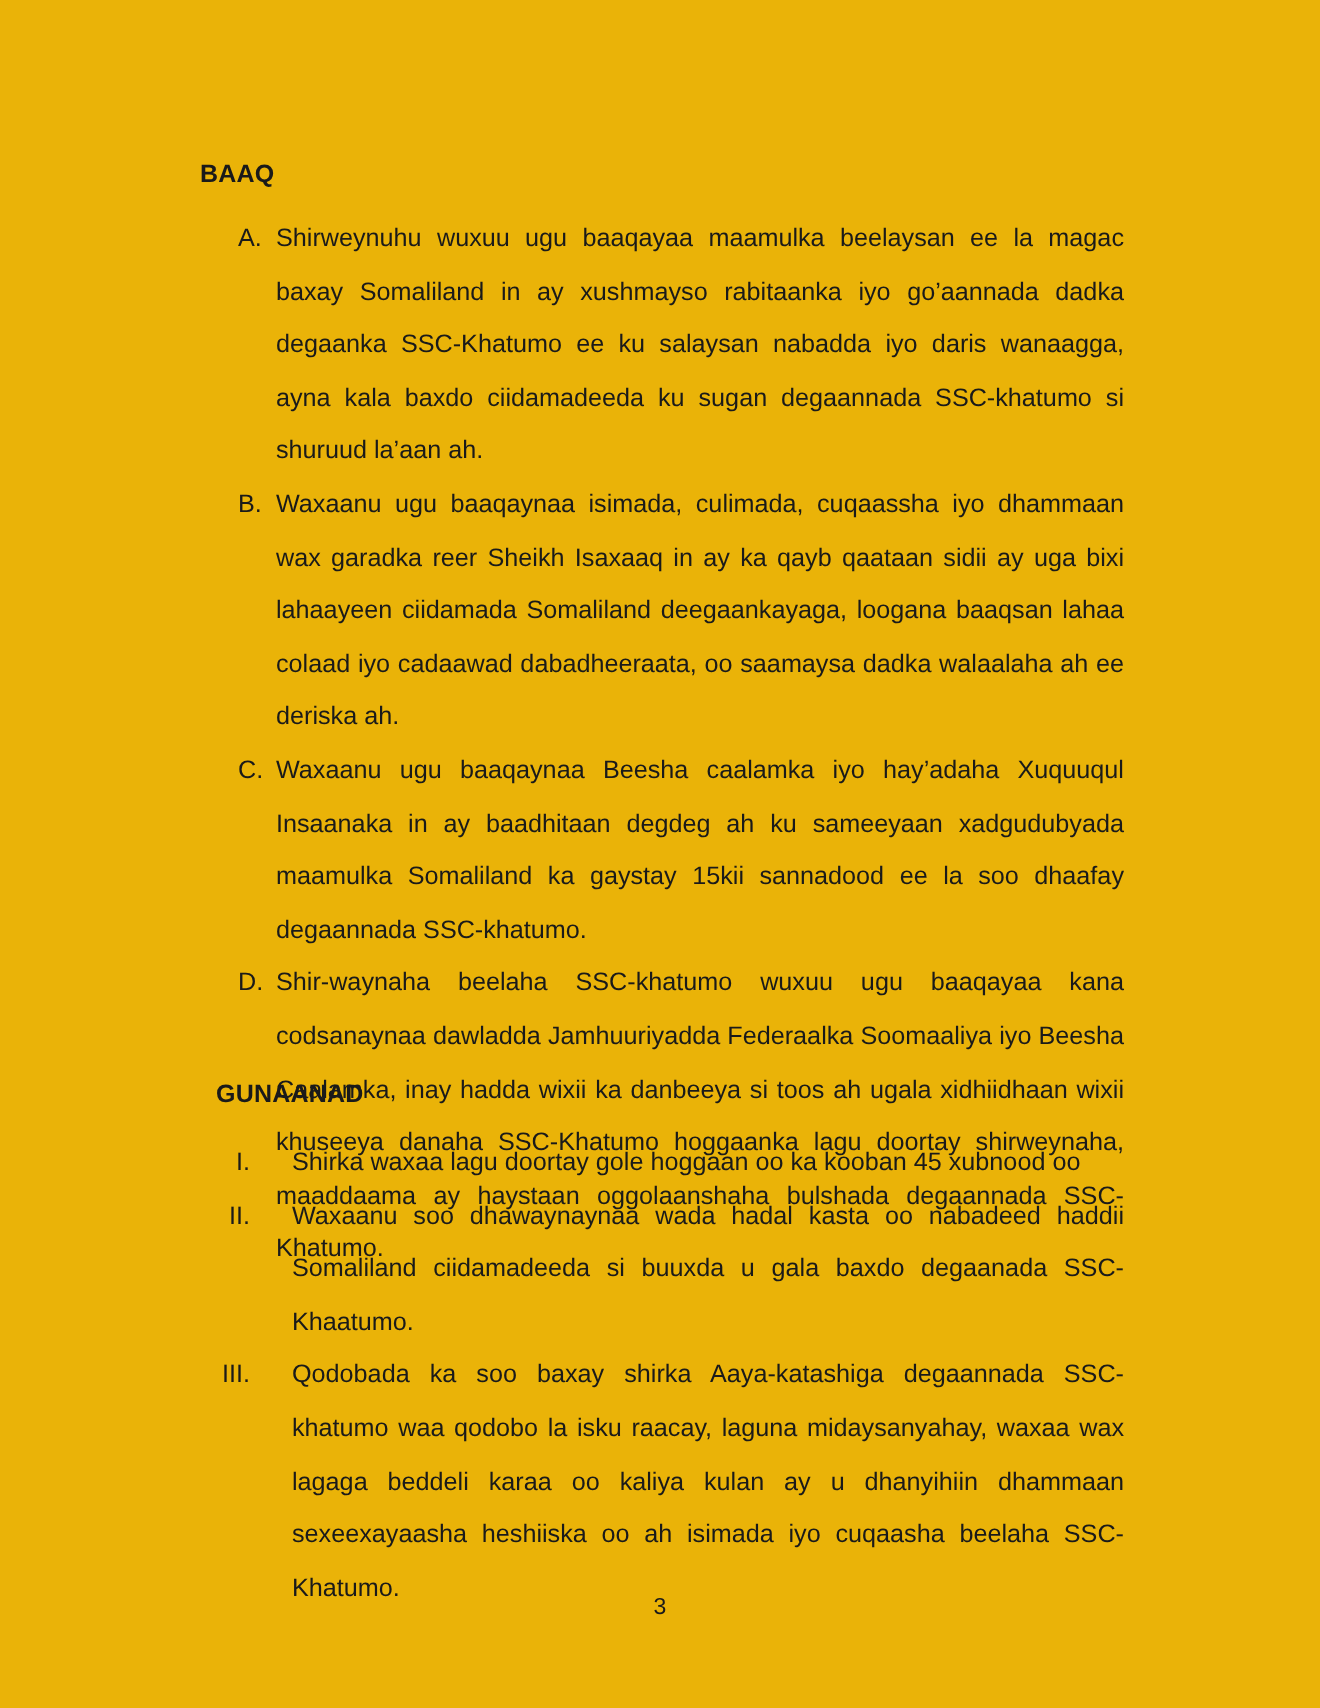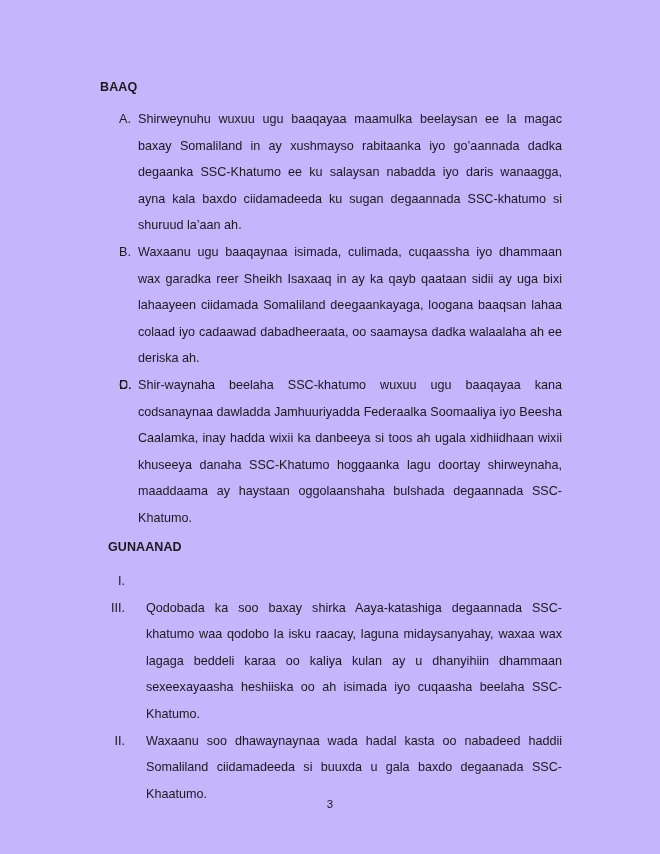--- a/index.html
+++ b/index.html
@@ -1,18 +1,18 @@
 <!DOCTYPE html>
 <html><head>
 <meta charset="utf-8">
 <style>
   html, body { margin:0; padding:0; background:#ffffff; }
   body { width:660px; height:854px; position:relative; overflow:hidden;
          font-family:"Liberation Sans", sans-serif; color:#1a1a1a; }
-  .page { position:absolute; left:0; top:0; width:660px; height:854px; background:#c4b5fd; }
+  .page { position:absolute; left:0; top:0; width:660px; height:854px; background:#eab308; }
   .heading { position:absolute; font-weight:bold; font-size:12.5px; letter-spacing:0.1px; }
   #h-baaq { left:100px; top:80px; }
   #h-gunaanad { left:108px; top:540px; }
   .list { position:absolute; margin:0; padding:0; list-style:none; font-size:12.6px; }
   .list li { position:relative; line-height:26.6px; text-align:justify; text-align-last:left; }
   #alpha { left:138px; top:106px; width:424px; }
   #alpha .marker { position:absolute; left:-19px; top:0; }
   #roman { left:146px; top:568px; width:416px; }
   #roman .marker { position:absolute; right:calc(100% + 21px); top:0; text-align:right; }
   .pagenum { position:absolute; left:0; width:660px; top:798px; text-align:center; font-size:11.5px; }
@@ -28,38 +28,39 @@
     <li>
       <span class="marker">A.</span>
       <span>Shirweynuhu wuxuu ugu baaqayaa maamulka beelaysan ee la magac baxay Somaliland in ay xushmayso rabitaanka iyo go’aannada dadka degaanka SSC-Khatumo ee ku salaysan nabadda iyo daris wanaagga, ayna kala baxdo ciidamadeeda ku sugan degaannada SSC-khatumo si shuruud la’aan ah.</span>
     </li>
     <li>
       <span class="marker">B.</span>
       <span>Waxaanu ugu baaqaynaa isimada, culimada, cuqaassha iyo dhammaan wax garadka reer Sheikh Isaxaaq in ay ka qayb qaataan sidii ay uga bixi lahaayeen ciidamada Somaliland deegaankayaga, loogana baaqsan lahaa colaad iyo cadaawad dabadheeraata, oo saamaysa dadka walaalaha ah ee deriska ah.</span>
     </li>
     <li>
       <span class="marker">C.</span>
+      <span>Waxaanu ugu baaqaynaa Beesha caalamka iyo hay’adaha Xuquuqul Insaanaka in ay baadhitaan degdeg ah ku sameeyaan xadgudubyada maamulka Somaliland ka gaystay 15kii sannadood ee la soo dhaafay degaannada SSC-khatumo.</span>
     </li>
     <li>
       <span class="marker">D.</span>
       <span>Shir-waynaha beelaha SSC-khatumo wuxuu ugu baaqayaa kana codsanaynaa dawladda Jamhuuriyadda Federaalka Soomaaliya iyo Beesha Caalamka, inay hadda wixii ka danbeeya si toos ah ugala xidhiidhaan wixii khuseeya danaha SSC-Khatumo hoggaanka lagu doortay shirweynaha, maaddaama ay haystaan oggolaanshaha bulshada degaannada SSC-Khatumo.</span>
     </li>
   </ol>
 
   <div class="heading" id="h-gunaanad">GUNAANAD</div>
 
   <ol class="list" id="roman">
     <li style="text-align:left;">
       <span class="marker">I.</span>
-      <br>
+      <span>Shirka waxaa lagu doortay gole hoggaan oo ka kooban 45 xubnood oo</span><br>
+    </li>
+    <li>
+      <span class="marker">II.</span>
+      <span>Waxaanu soo dhawaynaynaa wada hadal kasta oo nabadeed haddii Somaliland ciidamadeeda si buuxda u gala baxdo degaanada SSC-Khaatumo.</span>
     </li>
     <li>
       <span class="marker">III.</span>
       <span>Qodobada ka soo baxay shirka Aaya-katashiga degaannada SSC-khatumo waa qodobo la isku raacay, laguna midaysanyahay, waxaa wax lagaga beddeli karaa oo kaliya kulan ay u dhanyihiin dhammaan sexeexayaasha heshiiska oo ah isimada iyo cuqaasha beelaha SSC-Khatumo.</span>
-    </li>
-    <li>
-      <span class="marker">II.</span>
-      <span>Waxaanu soo dhawaynaynaa wada hadal kasta oo nabadeed haddii Somaliland ciidamadeeda si buuxda u gala baxdo degaanada SSC-Khaatumo.</span>
     </li>
   </ol>
 
   <div class="pagenum">3</div>
 </div>
 
 </body></html>

